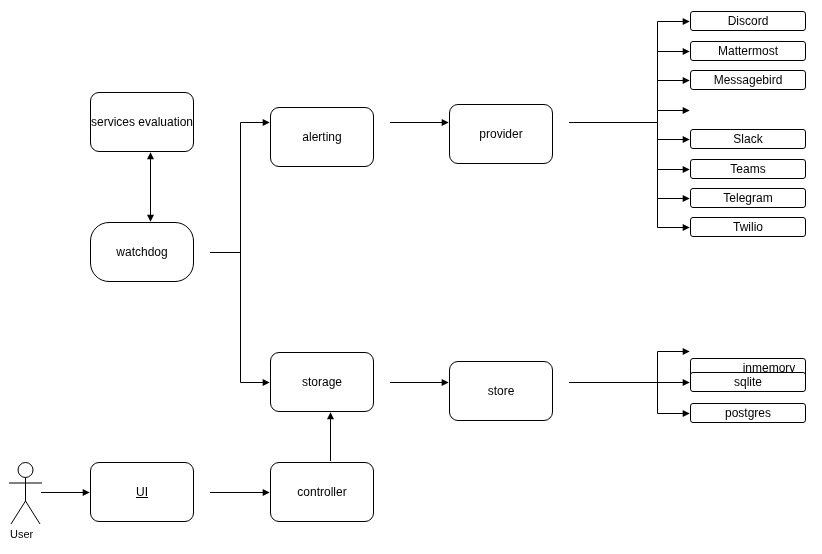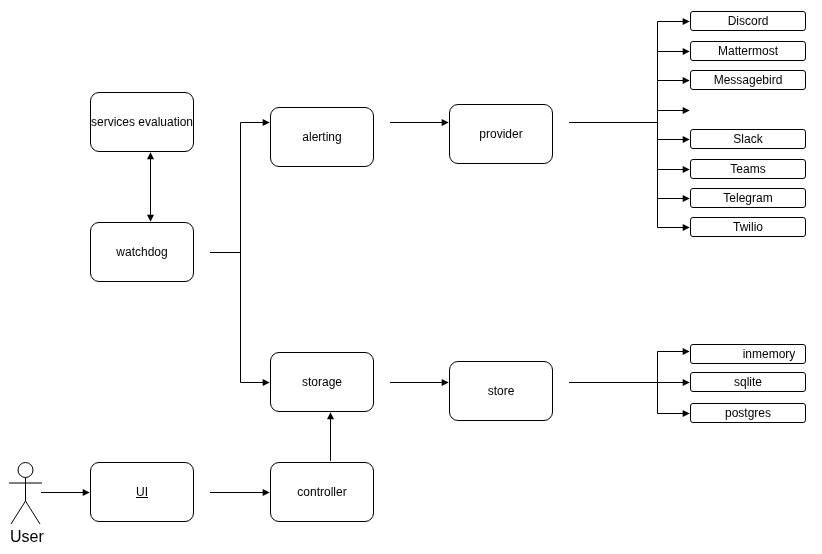--- a/index.html
+++ b/index.html
@@ -37,21 +37,21 @@
   }
   .node.small {
     width: 116px;
     height: 20px;
     border-radius: 3px;
   }
   .actor-label {
     position: absolute;
     left: 10px;
     top: 528px;
-    font-size: 16px;
+    font-size: 11px;
     color: #000000;
     white-space: nowrap;
   }
 </style>
 </head>
 <body>
 
 <div class="canvas">
 
   <svg class="edges" xmlns="http://www.w3.org/2000/svg" viewBox="0 0 822 554">
@@ -99,35 +99,35 @@
       <g>
         <circle cx="25.5" cy="470" r="7.5"></circle>
         <line x1="25.5" y1="477.5" x2="25.5" y2="501"></line>
         <line x1="9" y1="483" x2="42" y2="483"></line>
         <path d="M25.5,501 L11,524 M25.5,501 L40,524"></path>
       </g>
     </g>
   </svg>
 
   <div class="node big" style="left:90px;  top:92px;">services evaluation</div>
-  <div class="node big" style="left:90px;  top:222px;">watchdog</div>
+  <div class="node big" style="left:90px;  top:222px;border-radius:19px;">watchdog</div>
   <div class="node big" style="left:270px; top:107px;">alerting</div>
   <div class="node big" style="left:449px; top:92px;margin-top:12px;">provider</div>
   <div class="node big" style="left:270px; top:352px;">storage</div>
   <div class="node big" style="left:449px; top:352px;margin-top:9px;">store</div>
   <div class="node big" style="left:90px;  top:462px;text-decoration:underline;">UI</div>
   <div class="node big" style="left:270px; top:462px;">controller</div>
 
   <div class="node small" style="left:690px; top:11px;">Discord</div>
   <div class="node small" style="left:690px; top:41px;">Mattermost</div>
   <div class="node small" style="left:690px; top:70px;">Messagebird</div>
   <div class="node small" style="left:690px; top:129px;">Slack</div>
   <div class="node small" style="left:690px; top:159px;text-align:right;">Teams</div>
   <div class="node small" style="left:690px; top:188px;">Telegram</div>
   <div class="node small" style="left:690px; top:217px;">Twilio</div>
 
-  <div class="node small" style="left:690px; top:344px;padding-left:42px;">inmemory</div>
+  <div class="node small" style="left:690px; top:358px;padding-left:42px;">inmemory</div>
   <div class="node small" style="left:690px; top:403px;">postgres</div>
   <div class="node small" style="left:690px; top:372px;">sqlite</div>
 
   <div class="actor-label">User</div>
 
 </div>
 
 </body></html>

